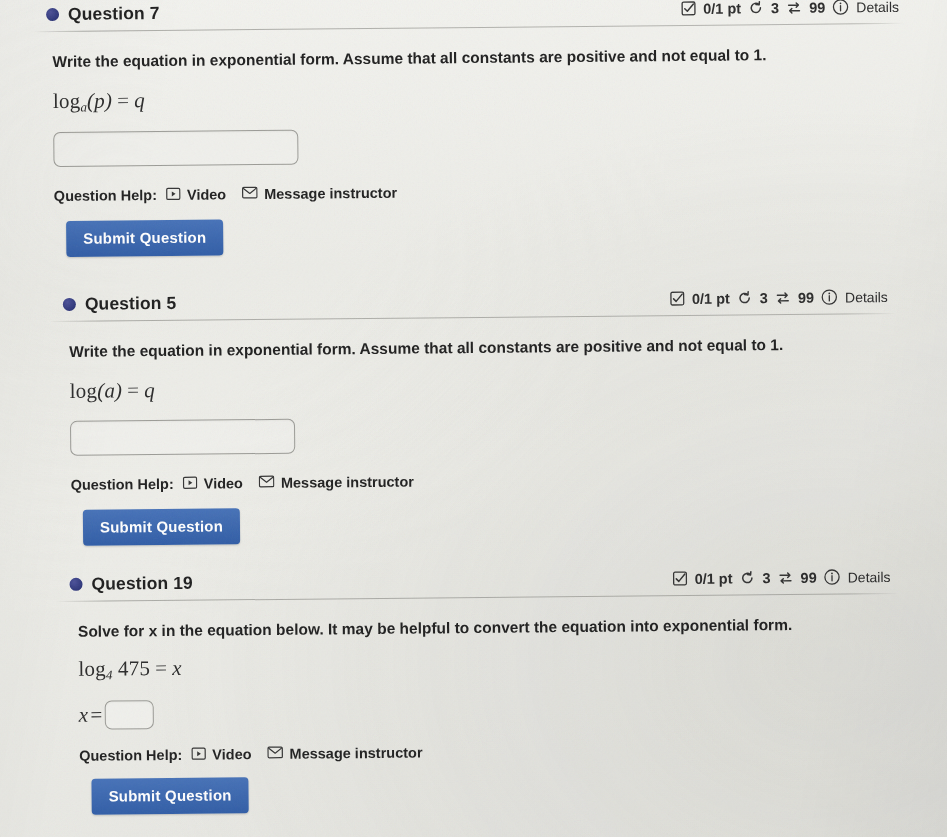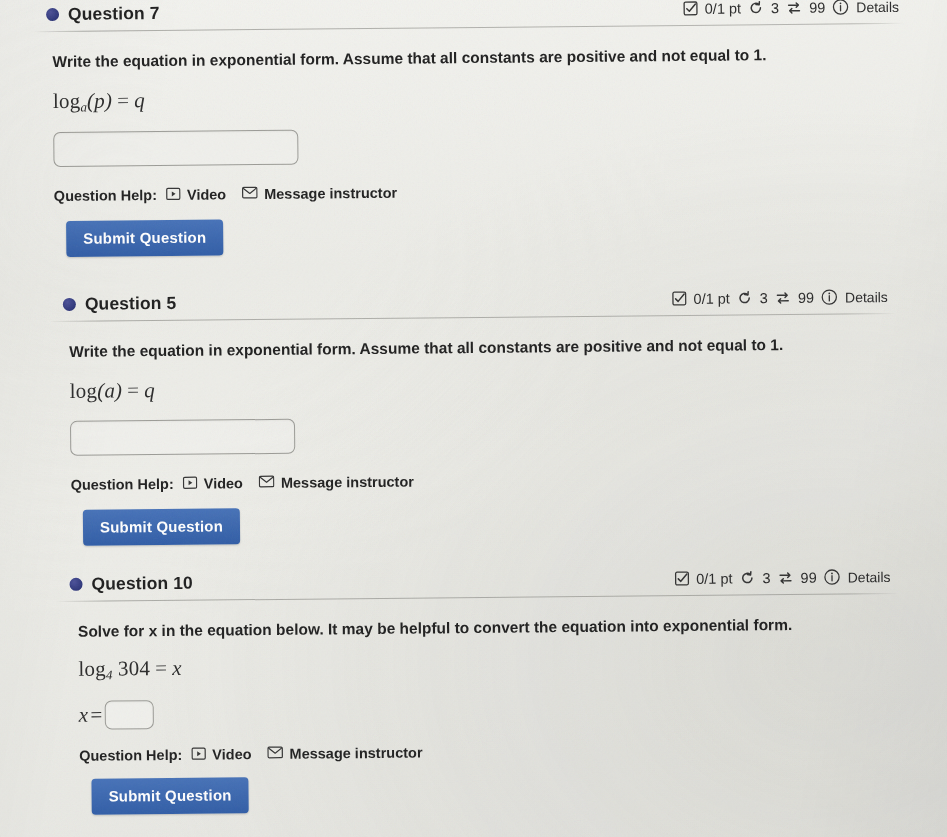--- a/index.html
+++ b/index.html
@@ -78,21 +78,21 @@
 
   .badges {
     display: flex;
     align-items: center;
     gap: 7px;
     font-size: 14.5px;
     color: #2a2a2a;
     font-weight: bold;
     white-space: nowrap;
   }
-  .badges .lbl { font-weight: normal; }
+  .badges .lbl { font-weight: bold; }
   .badges .details { font-weight: normal; font-size: 14px; }
   .bicon { display: inline-flex; align-items: center; }
 
   .rule {
     height: 1px;
     background: linear-gradient(90deg, rgba(150,150,145,0) 0%, rgba(148,148,143,.75) 6%, rgba(150,150,145,.65) 94%, rgba(150,150,145,0) 100%);
     margin-top: 7px;
   }
 
   .prompt {
@@ -301,21 +301,21 @@
       <div style="margin-top:16px;padding-left:12px;">
         <button class="submit">Submit Question</button>
       </div>
     </div>
   </div>
 
   <div class="qblock" style="top:578px;">
     <div class="qhead" style="padding:0 74px 0 80px;">
       <div class="qtitle">
         <span class="dot"></span>
-        <span>Question 10</span>
+        <span>Question 19</span>
       </div>
       <div class="badges">
         <span class="bicon">
           <svg width="15" height="15" viewBox="0 0 16 16">
               <rect x="1.2" y="1.2" width="13.6" height="13.6" rx="1.6" fill="none" stroke="#333" stroke-width="1.4"></rect>
               <path d="M4 8.3 L6.7 11 L13.2 3.3" fill="none" stroke="#333" stroke-width="1.6" stroke-linecap="round" stroke-linejoin="round"></path>
             </svg>
         </span>
         <span class="lbl">0/1 pt</span>
         <span class="bicon">
@@ -340,21 +340,21 @@
             </svg>
         </span>
         <span class="details">Details</span>
       </div>
     </div>
     <div class="rule" style="margin:6px 66px 0 66px;"></div>
 
     <div style="padding:20px 60px 0 88px;">
       <div class="prompt">Solve for x in the equation below. It may be helpful to convert the equation into exponential form.</div>
       <div class="math" style="margin-top:14px;">
-        <span>log</span><sub>4</sub>&nbsp;<span>304</span><span class="eq">=</span><i>x</i>
+        <span>log</span><sub>4</sub>&nbsp;<span>475</span><span class="eq">=</span><i>x</i>
       </div>
       <div class="xrow" style="margin-top:17px;">
         <span class="math"><i>x</i></span>
         <span class="math eq">=</span>
         <span class="answerbox" style="display:inline-block;width:49px;height:29px;"></span>
       </div>
       <div class="helprow" style="margin-top:18px;">
         <span>Question Help:</span>
         <span class="lnk">
           <span>

